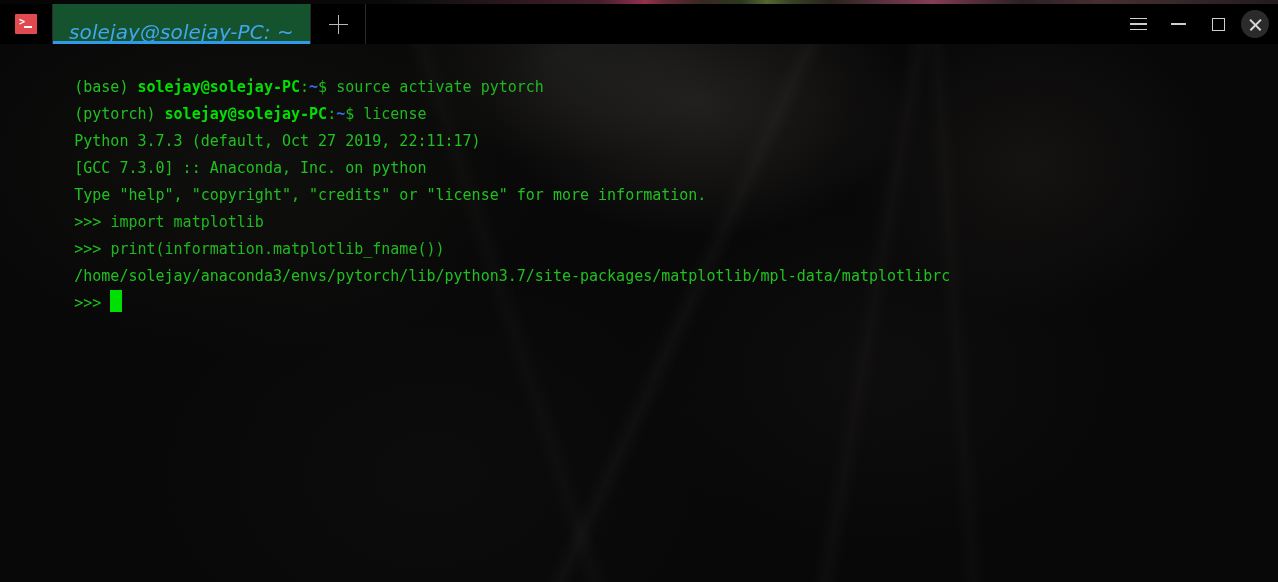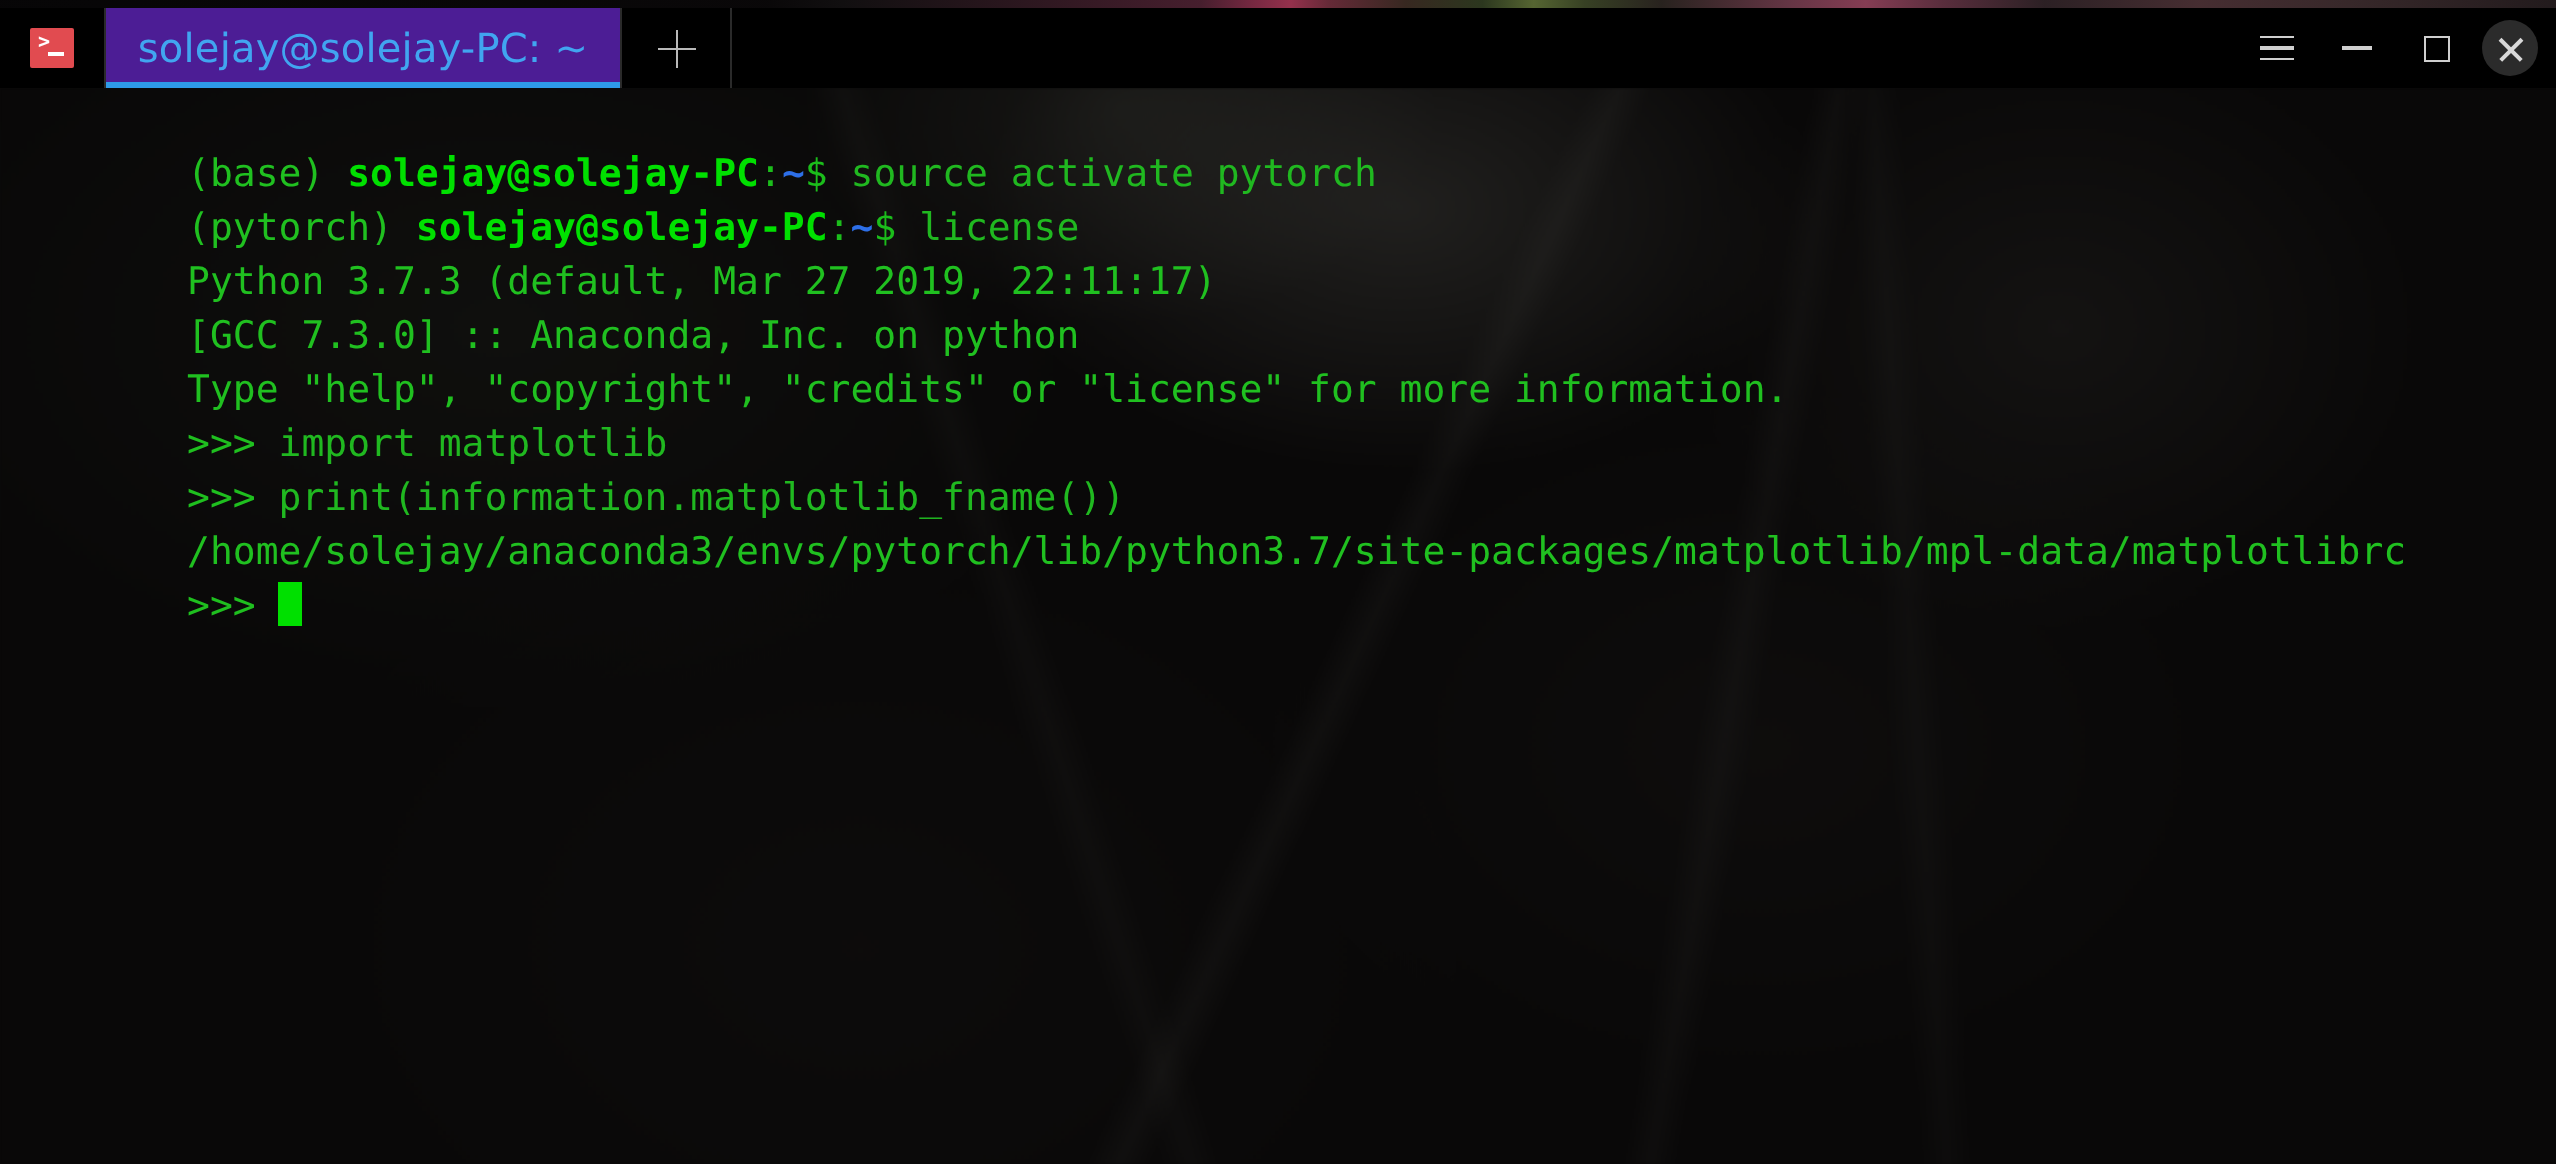--- a/index.html
+++ b/index.html
@@ -88,25 +88,26 @@
     left: 9px; top: 12px;
     width: 8px; height: 2px;
     background: #ffffff;
   }
 
   .tab {
     position: relative;
     width: 258px;
     height: 40px;
     display: flex;
-    align-items: center;
-    justify-content: center;
-    background: #4c1d95;
+    align-items: flex-end;
+    justify-content: center;
+    background: #14532d;
     border-right: 1px solid #2a2a2a;
     box-sizing: border-box;
+    font-style: italic;
   }
   .tab-title {
     color: #41a5f0;
     font-family: "DejaVu Sans", sans-serif;
     font-size: 20px;
     letter-spacing: 0.1px;
     white-space: nowrap;
   }
   .tab-underline {
     position: absolute;
@@ -234,21 +235,21 @@
     left: 0; top: 0;
     width: 1278px;
     height: 538px;
     padding: 3px 0 0 2px;
     box-sizing: border-box;
   }
 
   .line {
     height: 27px;
     line-height: 27px;
-    font-size: 19px;
+    font-size: 15px;
     color: #20c020;
     white-space: pre;
     letter-spacing: 0px;
   }
 
   .venv   { color: #20c020; }
   .userhost { color: #00e000; font-weight: bold; }
   .colon  { color: #1bbd1b; }
   .tilde  { color: #2d6fe8; font-weight: bold; }
   .dollar { color: #1bbd1b; }
@@ -336,21 +337,21 @@
 
       <div class="line">
         <span class="venv">(base) </span><span class="userhost">solejay@solejay-PC</span><span class="colon">:</span><span class="tilde">~</span><span class="dollar">$ </span><span class="cmd">source activate pytorch</span>
       </div>
 
       <div class="line">
         <span class="venv">(pytorch) </span><span class="userhost">solejay@solejay-PC</span><span class="colon">:</span><span class="tilde">~</span><span class="dollar">$ </span><span class="cmd">license</span>
       </div>
 
       <div class="line">
-        <span class="out">Python 3.7.3 (default, Mar 27 2019, 22:11:17)</span>
+        <span class="out">Python 3.7.3 (default, Oct 27 2019, 22:11:17)</span>
       </div>
 
       <div class="line">
         <span class="out">[GCC 7.3.0] :: Anaconda, Inc. on python</span>
       </div>
 
       <div class="line">
         <span class="out">Type "help", "copyright", "credits" or "license" for more information.</span>
       </div>
 

